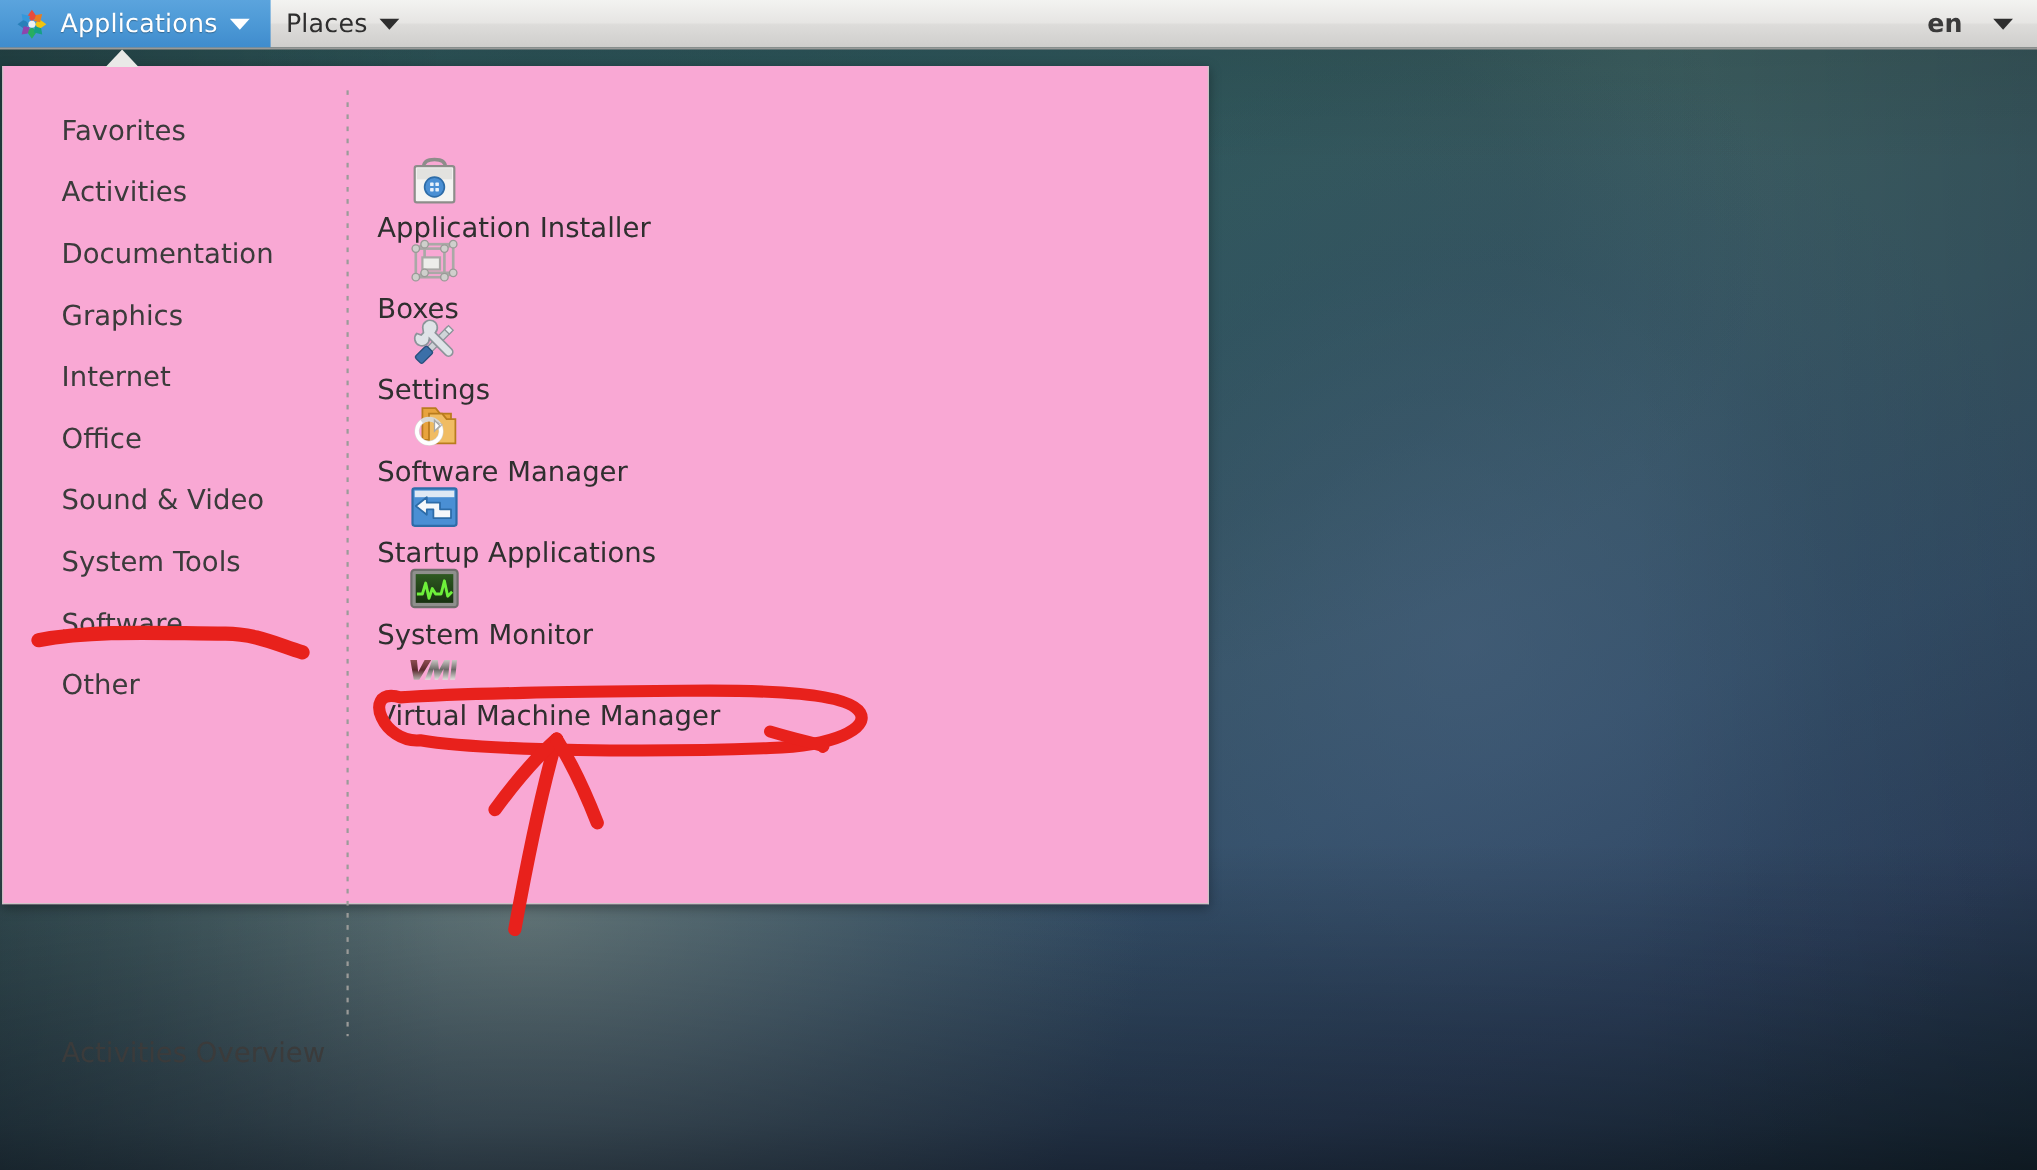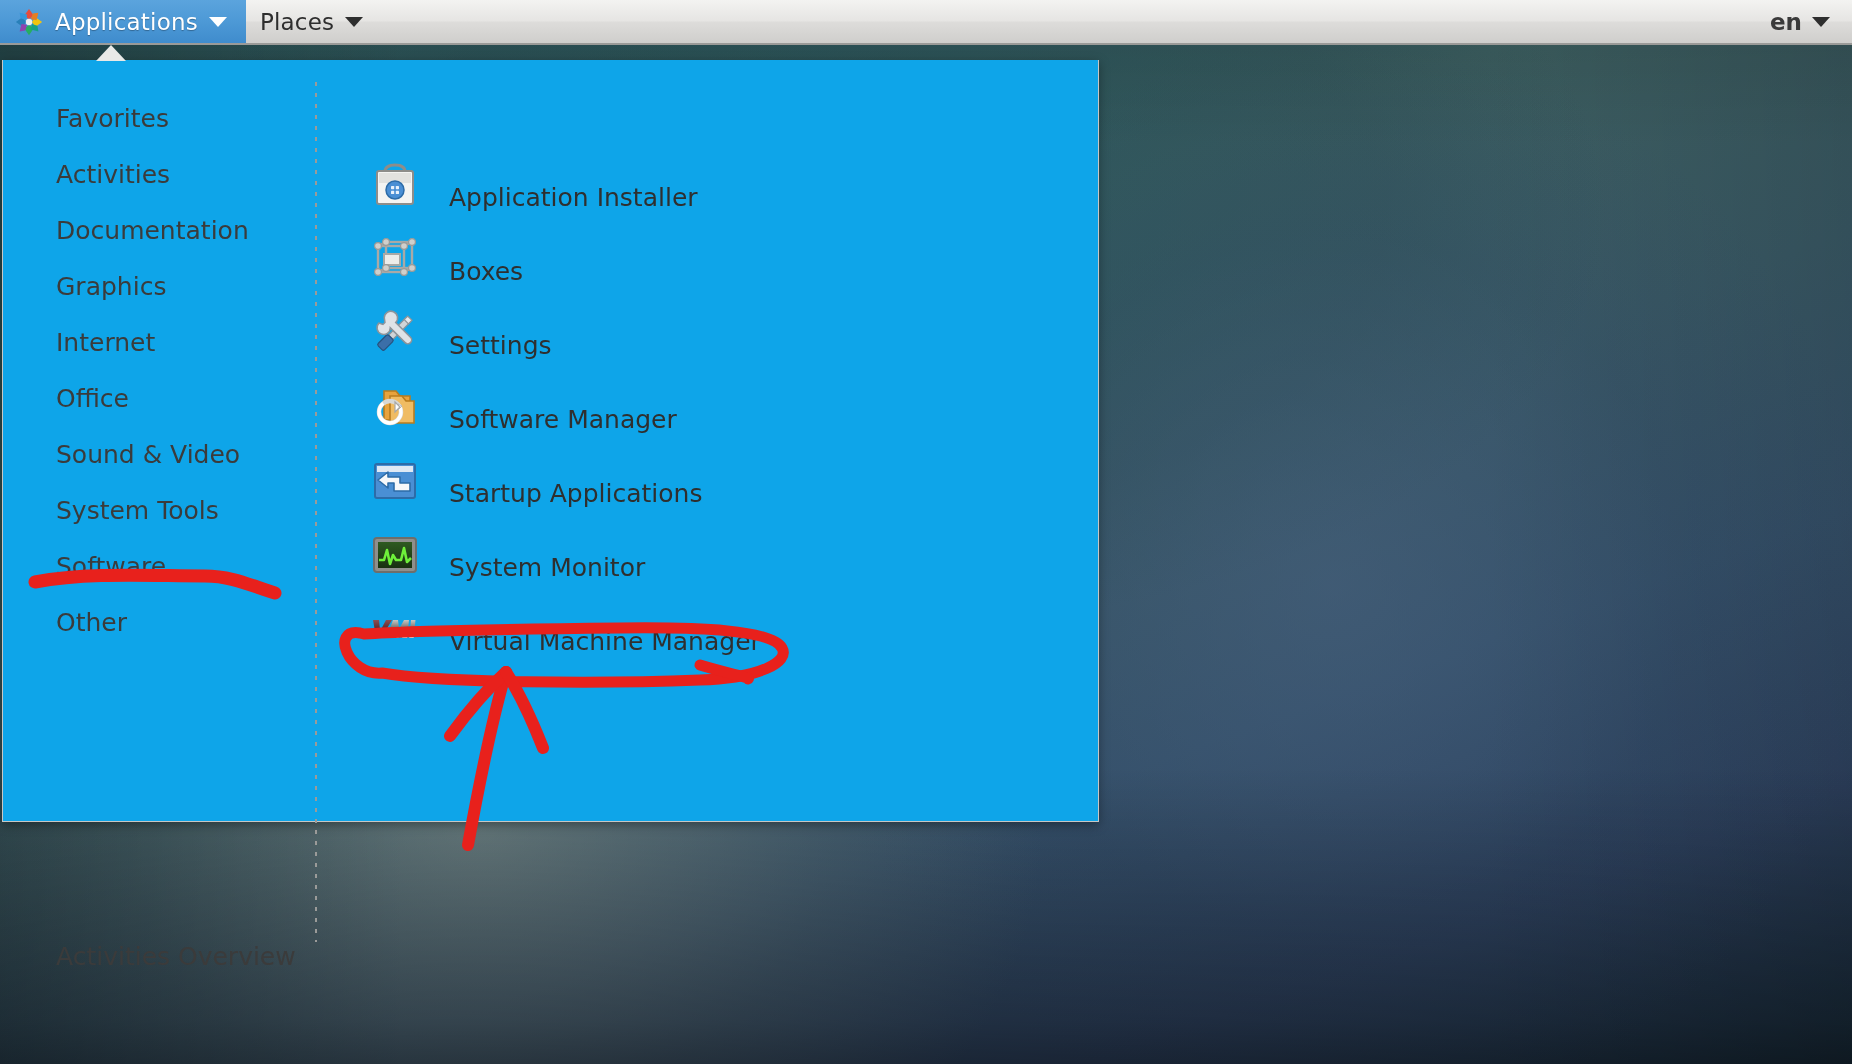--- a/index.html
+++ b/index.html
@@ -55,21 +55,21 @@
   .panel-btn.active {
     background: linear-gradient(to bottom, #5ba4dd 0%, #4d99d6 50%, #3f8ccd 100%);
     color: #ffffff;
     text-shadow: 0 1px 1px rgba(0,0,0,.30);
     font-weight: normal;
   }
   .panel-spacer { flex: 1; }
   #lang-indicator {
     display: flex;
     align-items: center;
-    gap: 10px;
+    gap: 28px;
     padding: 0 22px;
     font-size: 23px;
     color: #3a3a3a;
     font-weight: bold;
   }
   .caret {
     width: 0; height: 0;
     border-left: 9px solid transparent;
     border-right: 9px solid transparent;
     border-top: 10px solid #2e2e2e;
@@ -80,21 +80,21 @@
   
   .logo-pinwheel { width: 30px; height: 30px; display: block; }
 
   
   #app-menu {
     position: absolute;
     left: 2px;
     top: 60px;
     width: 1097px;
     height: 762px;
-    background: #0ea5e9;
+    background: #f9a8d4;
     border: 1px solid #c7c7c5;
     border-top: none;
     box-shadow: 0 3px 10px rgba(0,0,0,0.35);
     z-index: 20;
   }
   #menu-pointer {
     position: absolute;
     left: 96px;
     top: 45px;
     width: 0; height: 0;
@@ -148,22 +148,23 @@
   
   #app-list {
     position: absolute;
     left: 340px;
     top: 78px;
     width: 740px;
   }
   .app-item {
     height: 74px;
     display: flex;
-    align-items: flex-end;
+    align-items: flex-start;
     cursor: default;
+    flex-direction: column;
   }
   .app-icon {
     width: 54px;
     height: 54px;
     margin-left: 25px;
     margin-right: 27px;
     flex: 0 0 54px;
     display: flex;
     align-items: center;
     justify-content: center;

